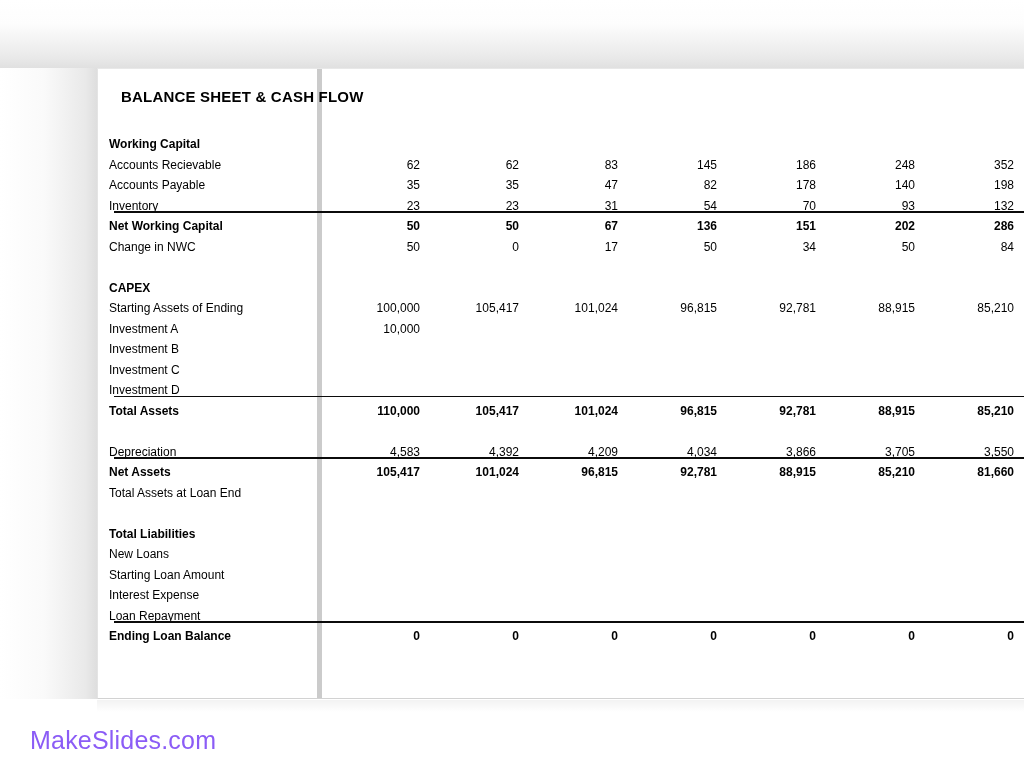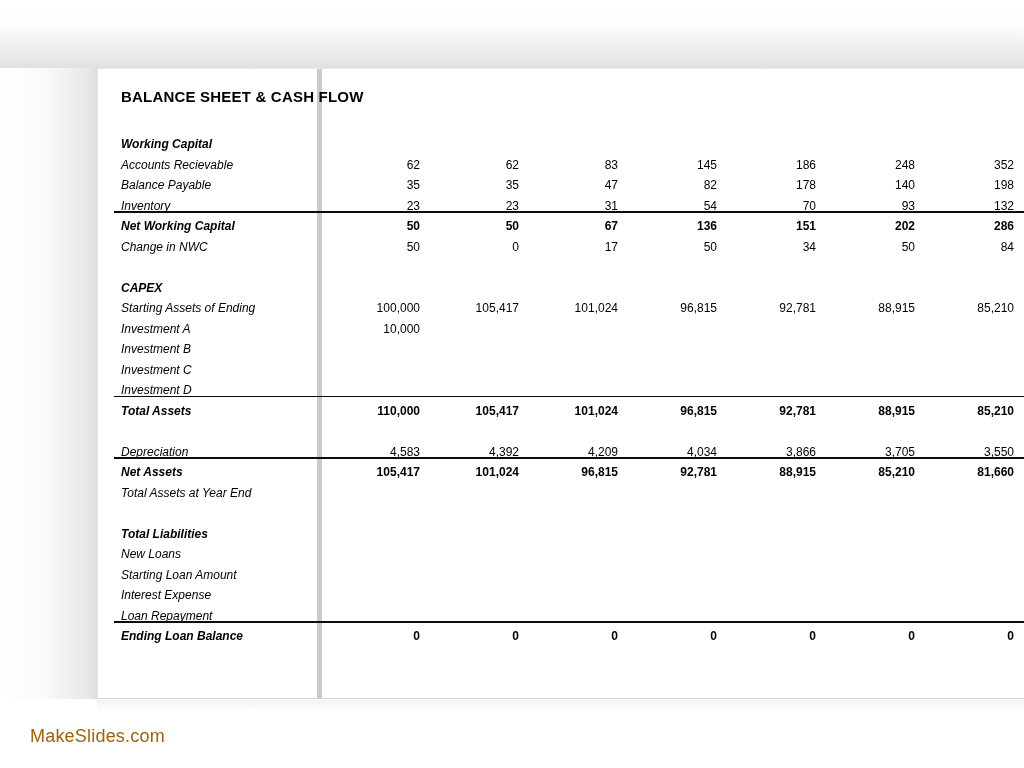--- a/index.html
+++ b/index.html
@@ -20,35 +20,35 @@
   .divider { position:absolute; left:219px; top:0; bottom:0; width:5px;
              background:#cbcbcb; z-index:0; }
 
   .title { position:absolute; left:23px; top:19px; font-size:15px; font-weight:bold;
            letter-spacing:.2px; z-index:2; white-space:nowrap;text-align:center; }
 
   .rows { position:absolute; left:0; right:0; top:65px; z-index:1; }
   .row  { position:relative; display:flex; height:20.5px; align-items:center;
           font-size:12px; white-space:nowrap; }
   .row.bold { font-weight:bold; }
-  .cell.label { flex:0 0 223px; padding-left:23px; overflow:visible;font-style:italic; }
+  .cell.label { flex:0 0 223px; padding-left:11px; overflow:visible; }
   .cell.val   { flex:0 0 99px; text-align:right; }
   .rule { position:absolute; left:16px; right:0; bottom:3.5px; height:1.5px;
           background:#0b0b0b; }
 
   
   #reflection { position:absolute; left:97px; top:700px; width:940px; height:68px;
                 overflow:hidden; opacity:.30; }
   #reflection .clone { left:0 !important; top:0 !important; transform:scaleY(-1); }
   .reflection-shade { position:absolute; left:97px; top:700px; width:927px; height:68px;
                       pointer-events:none; z-index:5;
                       background:linear-gradient(180deg, rgba(0,0,0,0.05) 0px, rgba(255,255,255,0) 12px,
                                  rgba(255,255,255,0.18) 45%, rgba(255,255,255,0.42) 100%); }
 
-  .watermark { position:absolute; left:30px; top:726px; font-size:18px; color:#a16207;
+  .watermark { position:absolute; left:30px; top:726px; font-size:25px; color:#8b5cf6;
                z-index:10; letter-spacing:.2px; }
 </style>
 </head>
 <body>
 
 <div class="bg-top"></div>
 <div class="bg-left"></div>
 
 <div id="page">
   <div class="divider"></div>
@@ -68,21 +68,21 @@
         <div class="cell label">Accounts Recievable</div>
         <div class="cell val">62</div>
         <div class="cell val">62</div>
         <div class="cell val">83</div>
         <div class="cell val">145</div>
         <div class="cell val">186</div>
         <div class="cell val">248</div>
         <div class="cell val">352</div>
       </div>
       <div class="row">
-        <div class="cell label">Balance Payable</div>
+        <div class="cell label">Accounts Payable</div>
         <div class="cell val">35</div>
         <div class="cell val">35</div>
         <div class="cell val">47</div>
         <div class="cell val">82</div>
         <div class="cell val">178</div>
         <div class="cell val">140</div>
         <div class="cell val">198</div>
       </div>
       <div class="row">
         <div class="cell label">Inventory</div>
@@ -221,21 +221,21 @@
         <div class="cell label">Net Assets</div>
         <div class="cell val">105,417</div>
         <div class="cell val">101,024</div>
         <div class="cell val">96,815</div>
         <div class="cell val">92,781</div>
         <div class="cell val">88,915</div>
         <div class="cell val">85,210</div>
         <div class="cell val">81,660</div>
       </div>
       <div class="row">
-        <div class="cell label">Total Assets at Year End</div>
+        <div class="cell label">Total Assets at Loan End</div>
         <div class="cell val"></div>
         <div class="cell val"></div>
         <div class="cell val"></div>
         <div class="cell val"></div>
         <div class="cell val"></div>
         <div class="cell val"></div>
         <div class="cell val"></div>
       </div>
       <div class="row spacer">
         <div class="cell label"></div>

